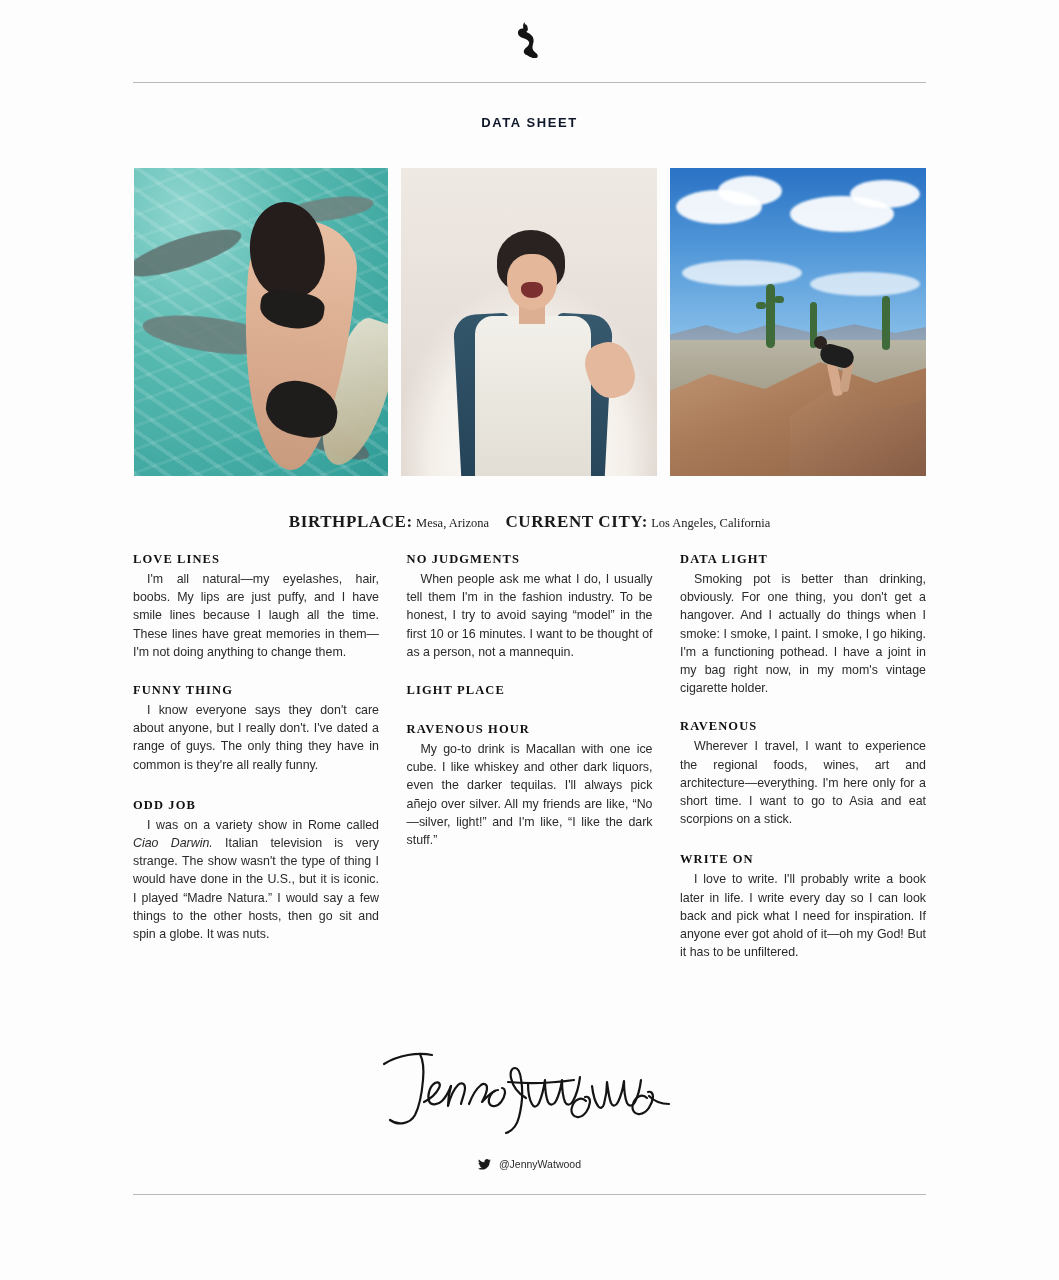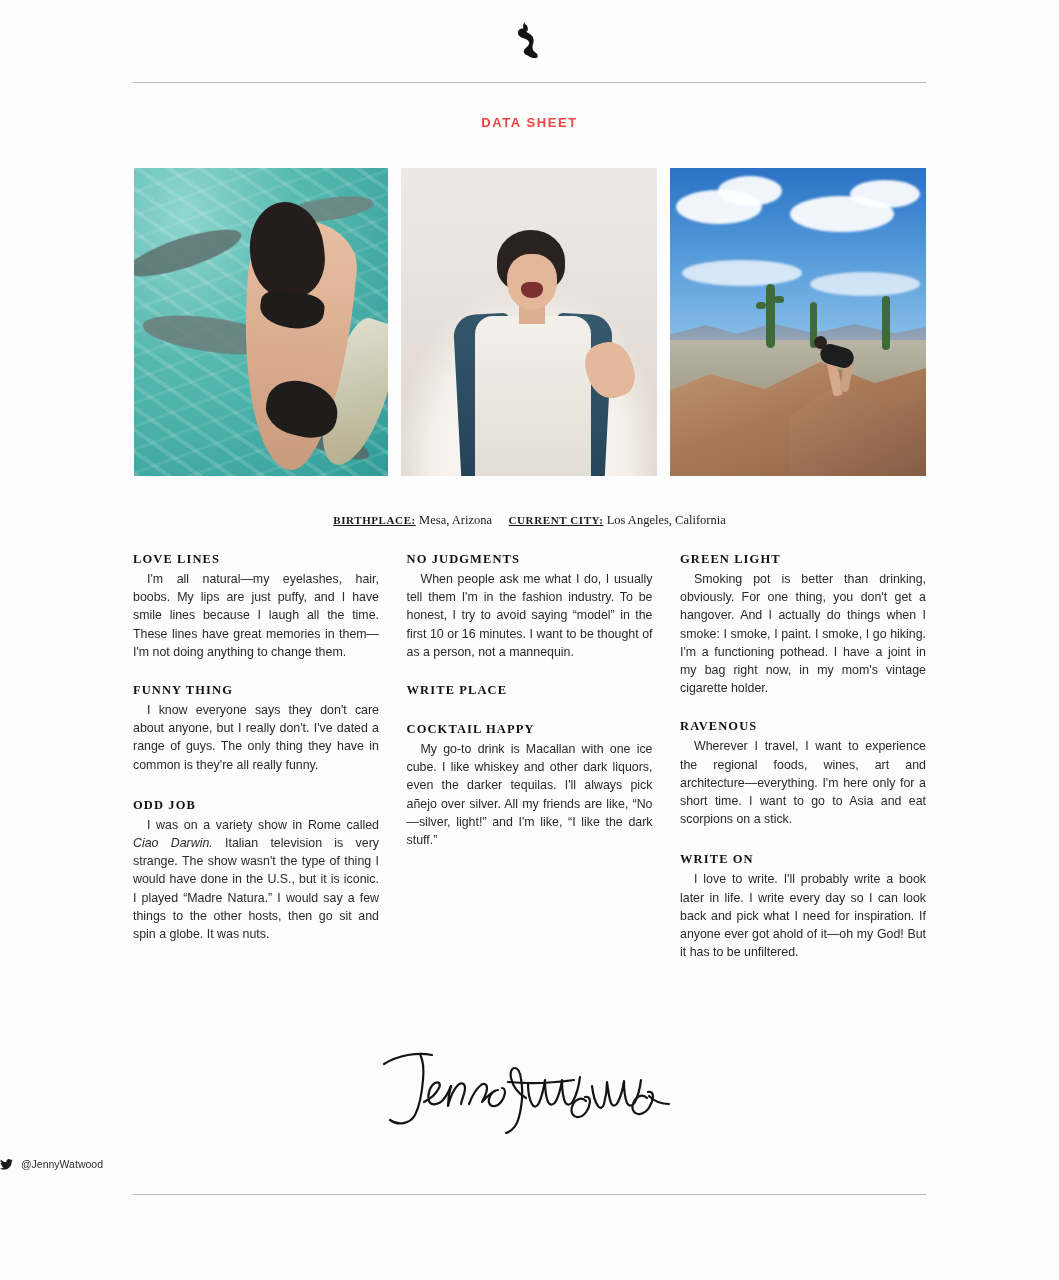--- a/index.html
+++ b/index.html
@@ -55,21 +55,21 @@
   .section-title {
     position: absolute;
     top: 115px;
     left: 0;
     width: 1059px;
     text-align: center;
     font-family: "Liberation Sans", sans-serif;
     font-size: 13px;
     font-weight: bold;
     letter-spacing: 1.6px;
-    color: #ef4444;
+    color: #0f172a;
   }
 
   
   .photos {
     position: absolute;
     top: 168px;
     left: 134px;
     width: 792px;
     height: 308px;
     display: flex;
@@ -282,22 +282,21 @@
     width: 1059px;
     text-align: center;
     font-family: "Liberation Serif", serif;
     font-size: 13px;
     color: #1a1a1a;
   }
   .vitals .lbl {
     font-family: "Liberation Serif", serif;
     font-weight: bold;
     letter-spacing: .6px;
-    font-size: 11px;
-    text-decoration: underline;
+    font-size: 17px;
   }
   .vitals .val { font-size: 12.5px; }
   .vitals .gap { display: inline-block; width: 10px; }
 
   
   .columns {
     position: absolute;
     top: 552px;
     left: 133px;
     width: 793px;
@@ -334,20 +333,21 @@
     left: 0;
     width: 1059px;
     text-align: center;
   }
   .sig-svg { display: inline-block; }
   .social {
     position: absolute;
     top: 1158px;
     left: 0;
     width: 1059px;
+    text-align: center;
     font-family: "Liberation Sans", sans-serif;
     font-size: 10.5px;
     color: #2b2b2b;
   }
   .social .bird { margin-right: 5px; vertical-align: -2px; }
 </style>
 </head>
 <body>
 
 <div class="page">
@@ -443,31 +443,31 @@
         <p class="entry-body"><span>I was on a variety show in Rome called </span><i>Ciao Darwin.</i><span> Italian television is very strange. The show wasn't the type of thing I would have done in the U.S., but it is iconic. I played “Madre Natura.” I would say a few things to the other hosts, then go sit and spin a globe. It was nuts.</span></p>
       </div>
     </div>
 
     <div class="col col-2">
       <div class="entry">
         <h3 class="entry-title">NO JUDGMENTS</h3>
         <p class="entry-body">When people ask me what I do, I usually tell them I'm in the fashion industry. To be honest, I try to avoid saying “model” in the first 10 or 16 minutes. I want to be thought of as a person, not a mannequin.</p>
       </div>
       <div class="entry">
-        <h3 class="entry-title">WRITE PLACE</h3>
-      </div>
-      <div class="entry">
-        <h3 class="entry-title">COCKTAIL HAPPY</h3>
+        <h3 class="entry-title">LIGHT PLACE</h3>
+      </div>
+      <div class="entry">
+        <h3 class="entry-title">RAVENOUS HOUR</h3>
         <p class="entry-body">My go-to drink is Macallan with one ice cube. I like whiskey and other dark liquors, even the darker tequilas. I'll always pick añejo over silver. All my friends are like, “No—silver, light!” and I'm like, “I like the dark stuff.”</p>
       </div>
     </div>
 
     <div class="col col-3">
       <div class="entry">
-        <h3 class="entry-title">GREEN LIGHT</h3>
+        <h3 class="entry-title">DATA LIGHT</h3>
         <p class="entry-body">Smoking pot is better than drinking, obviously. For one thing, you don't get a hangover. And I actually do things when I smoke: I smoke, I paint. I smoke, I go hiking. I'm a functioning pothead. I have a joint in my bag right now, in my mom's vintage cigarette holder.</p>
       </div>
       <div class="entry">
         <h3 class="entry-title">RAVENOUS</h3>
         <p class="entry-body">Wherever I travel, I want to experience the regional foods, wines, art and architecture—everything. I'm here only for a short time. I want to go to Asia and eat scorpions on a stick.</p>
       </div>
       <div class="entry">
         <h3 class="entry-title">WRITE ON</h3>
         <p class="entry-body">I love to write. I'll probably write a book later in life. I write every day so I can look back and pick what I need for inspiration. If anyone ever got ahold of it—oh my God! But it has to be unfiltered.</p>
       </div>

